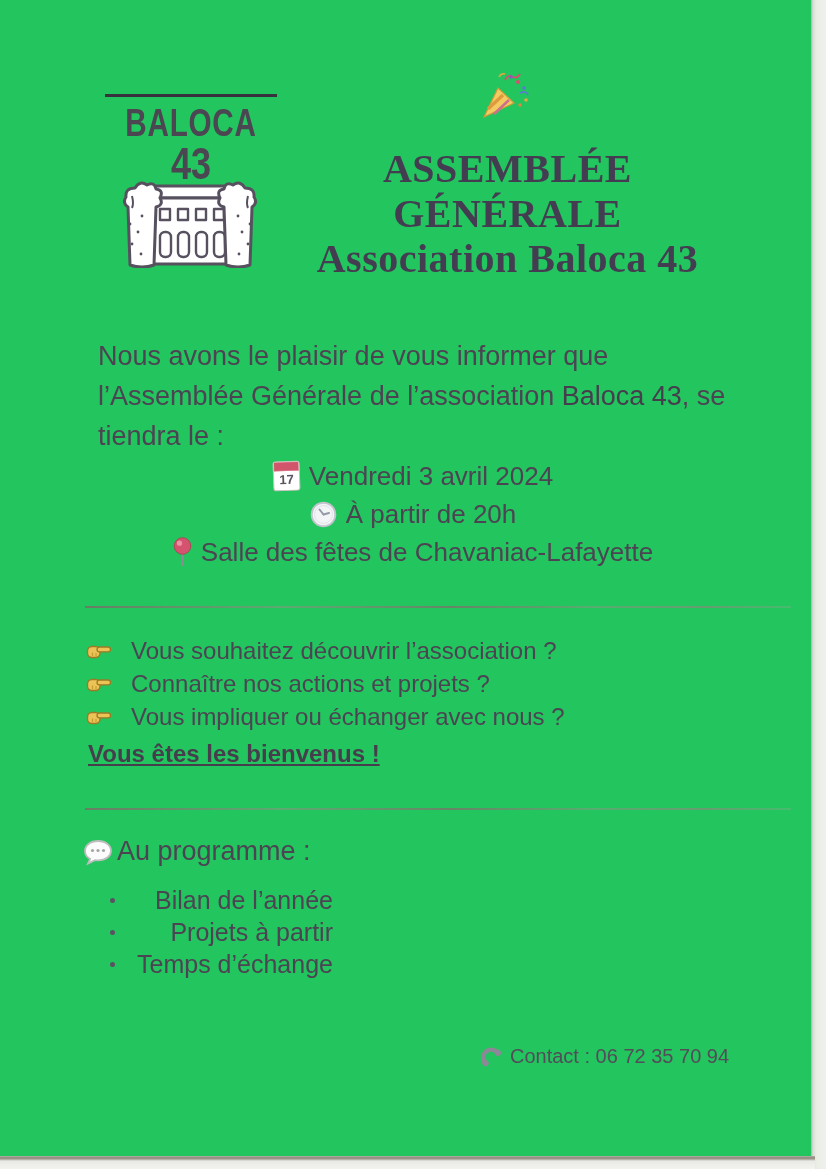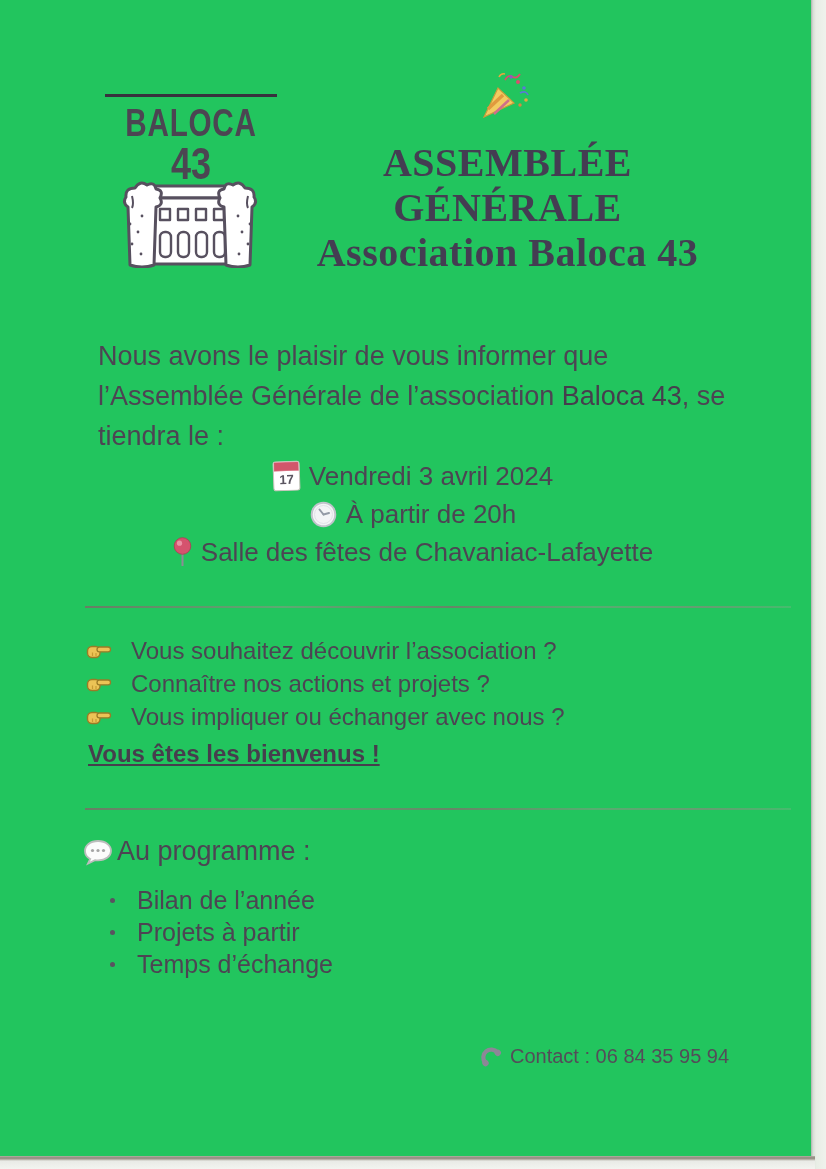--- a/index.html
+++ b/index.html
@@ -10,21 +10,21 @@
   .logo-rule{position:absolute;left:105px;top:94px;width:172px;height:3px;background:#38323e;}
   .logo-name{position:absolute;left:105px;top:103px;width:172px;text-align:center;
     font-weight:800;font-size:38px;letter-spacing:1px;color:#4c4552;
     transform:scaleX(.78);transform-origin:center;line-height:40px;}
   .logo-number{position:absolute;left:105px;top:142px;width:172px;text-align:center;
     font-weight:800;font-size:44px;color:#4c4552;transform:scaleX(.82);transform-origin:center;line-height:44px;}
   .logo-art{position:absolute;left:112px;top:172px;}
 
   
   .popper{position:absolute;left:477px;top:71px;}
-  .title{position:absolute;left:195px;top:140px;width:625px;text-align:center;
+  .title{position:absolute;left:195px;top:146px;width:625px;text-align:center;
     font-family:"Liberation Serif",serif;font-weight:bold;font-size:40px;line-height:45px;
     color:#443d52;letter-spacing:.5px;}
 
   
   .intro{position:absolute;left:98px;top:336px;font-size:27px;line-height:40px;color:#4d4453;white-space:nowrap;}
   .intro b{font-weight:400;color:#463e4d;}
 
   
   .event{position:absolute;left:0;top:457px;width:826px;font-size:26px;color:#4d4453;}
   .event-row{display:flex;justify-content:center;align-items:center;gap:9px;height:38px;white-space:nowrap;}
@@ -43,21 +43,21 @@
 
   
   .questions{position:absolute;left:86px;top:634px;font-size:24px;color:#4d4453;}
   .q-row{display:flex;align-items:center;gap:19px;height:33px;white-space:nowrap;}
   .welcome{position:absolute;left:88px;top:740px;font-size:24px;font-weight:700;color:#463e4d;white-space:nowrap;text-decoration:underline;}
 
   
   .program-heading{position:absolute;left:82px;top:836px;display:flex;align-items:center;gap:3px;
     font-size:27px;color:#4d4453;white-space:nowrap;}
   .program-list{position:absolute;left:110px;top:884px;font-size:25px;color:#4d4453;}
-  .p-row{display:flex;align-items:center;height:32px;white-space:nowrap;}
+  .p-row{display:flex;align-items:center;height:32px;white-space:nowrap;justify-content:space-between;}
   .bullet{width:5px;height:5px;border-radius:50%;background:#5a5260;margin-right:22px;flex:0 0 auto;}
 
   
   .contact{position:absolute;left:478px;top:1044px;display:flex;align-items:center;gap:8px;
     font-size:20px;color:#544c59;white-space:nowrap;}
 
   
   .edge-right{position:absolute;top:0;left:811px;width:15px;height:1169px;
     background:linear-gradient(to right,#aab3ab 0,#d6ddd5 2px,#e8ede5 5px,#eff2ec 15px);}
   .edge-bottom{position:absolute;left:0;top:1156px;width:815px;height:13px;
@@ -224,19 +224,19 @@
   </div>
 
   <div class="contact">
     <svg class="icon" width="24" height="24" viewBox="0 0 24 24">
       <g transform="rotate(-40 12 12)">
         <path d="M4,14 A8 8 0 0 1 20,14" fill="none" stroke="#8d8797" stroke-width="4.2" stroke-linecap="round"></path>
         <circle cx="4" cy="14.5" r="3.2" fill="#8d8797"></circle>
         <circle cx="20" cy="14.5" r="3.2" fill="#8d8797"></circle>
       </g>
     </svg>
-    <span>Contact : 06 84 35 95 94</span>
+    <span>Contact : 06 72 35 70 94</span>
   </div>
 
   <div class="edge-right"></div>
   <div class="edge-bottom"></div>
 
 </div>
 
 </body></html>

